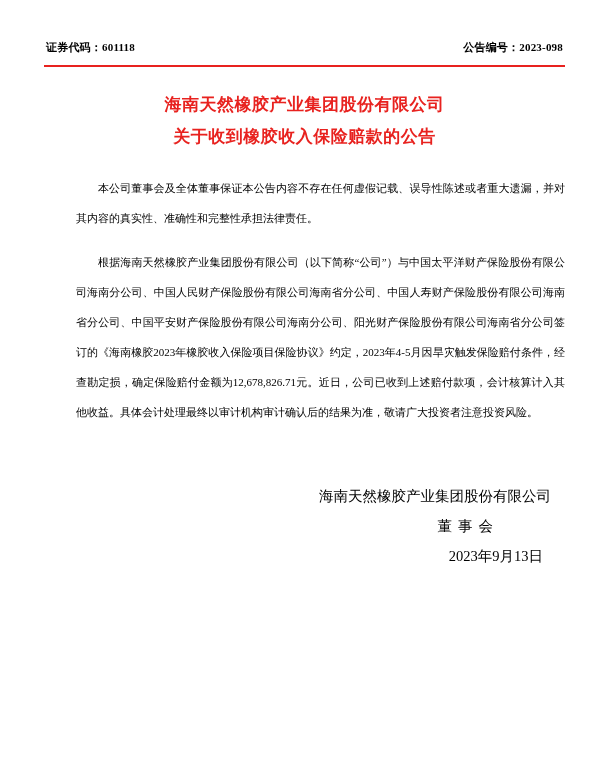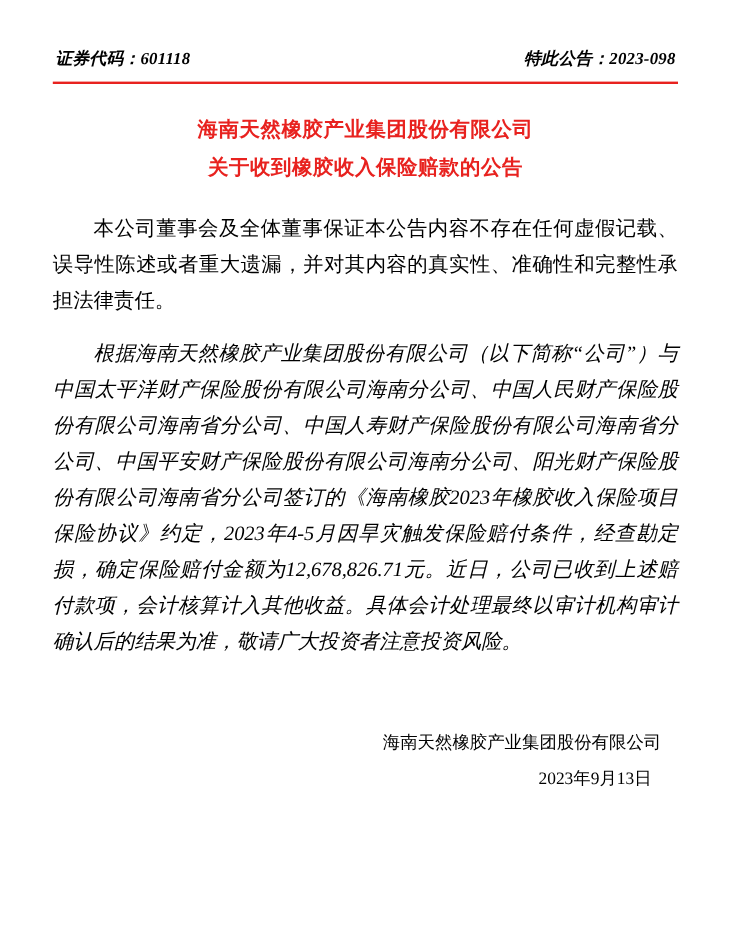--- a/index.html
+++ b/index.html
@@ -21,25 +21,24 @@
     box-sizing: border-box;
     padding: 28px 44px 0 44px;
     position: relative;
   }
   
   .header-row {
     display: flex;
     justify-content: space-between;
     align-items: baseline;
     font-weight: bold;
-    font-size: 14px;
+    font-size: 11px;
     letter-spacing: 0.2px;
     padding: 0 2px;
     margin-top: 12px;
-    font-style: italic;
   }
   .header-cell {
     white-space: nowrap;
   }
   .header-cell .lbl { font-weight: bold; }
   .header-cell .val { font-weight: bold; }
   .rule {
     border: none;
     border-top: 2px solid #e8221f;
     margin: 10px 0 0 0;
@@ -53,32 +52,32 @@
   .title-line {
     color: #e8221f;
     font-weight: bold;
     font-size: 17px;
     line-height: 32px;
     letter-spacing: 0.5px;
   }
   
   .body-block {
     margin-top: 20px;
-    font-size: 17px;
+    font-size: 11px;
     line-height: 30px;
     text-align: justify;
     text-justify: inter-ideograph;
+    margin-left: 32px;
   }
   .para {
     margin: 0;
     text-indent: 2em;
   }
   .para + .para {
     margin-top: 14px;
-    font-style: italic;
   }
   .gap-lg { margin-top: 26px; }
   .gap-xl { margin-top: 40px; }
   
   .sign-block {
     margin-top: 54px;
     font-size: 14.5px;
     line-height: 30px;
     text-align: right;
     padding-right: 14px;
@@ -96,34 +95,35 @@
 </head>
 <body>
 
 <div class="page">
 
   <div class="header-row">
     <div class="header-cell">
       <span class="lbl">证券代码：</span><span class="val">601118</span>
     </div>
     <div class="header-cell">
-      <span class="lbl">特此公告：</span><span class="val">2023-098</span>
+      <span class="lbl">公告编号：</span><span class="val">2023-098</span>
     </div>
   </div>
 
   <hr class="rule">
 
   <div class="title-block">
     <div class="title-line">海南天然橡胶产业集团股份有限公司</div>
     <div class="title-line">关于收到橡胶收入保险赔款的公告</div>
   </div>
 
   <div class="body-block">
     <p class="para">本公司董事会及全体董事保证本公告内容不存在任何虚假记载、误导性陈述或者重大遗漏，并对其内容的真实性、准确性和完整性承担法律责任。</p>
     <p class="para gap-lg">根据海南天然橡胶产业集团股份有限公司（以下简称“公司”）与中国太平洋财产保险股份有限公司海南分公司、中国人民财产保险股份有限公司海南省分公司、中国人寿财产保险股份有限公司海南省分公司、中国平安财产保险股份有限公司海南分公司、阳光财产保险股份有限公司海南省分公司签订的《海南橡胶2023年橡胶收入保险项目保险协议》约定，2023年4-5月因旱灾触发保险赔付条件，经查勘定损，确定保险赔付金额为12,678,826.71元。近日，公司已收到上述赔付款项，会计核算计入其他收益。具体会计处理最终以审计机构审计确认后的结果为准，敬请广大投资者注意投资风险。</p>
   </div>
 
   <div class="sign-block">
     <div class="sign-line company">海南天然橡胶产业集团股份有限公司</div>
+    <div class="sign-line board">董事会</div>
     <div class="sign-line date">2023年9月13日</div>
   </div>
 
 </div>
 
 </body></html>

